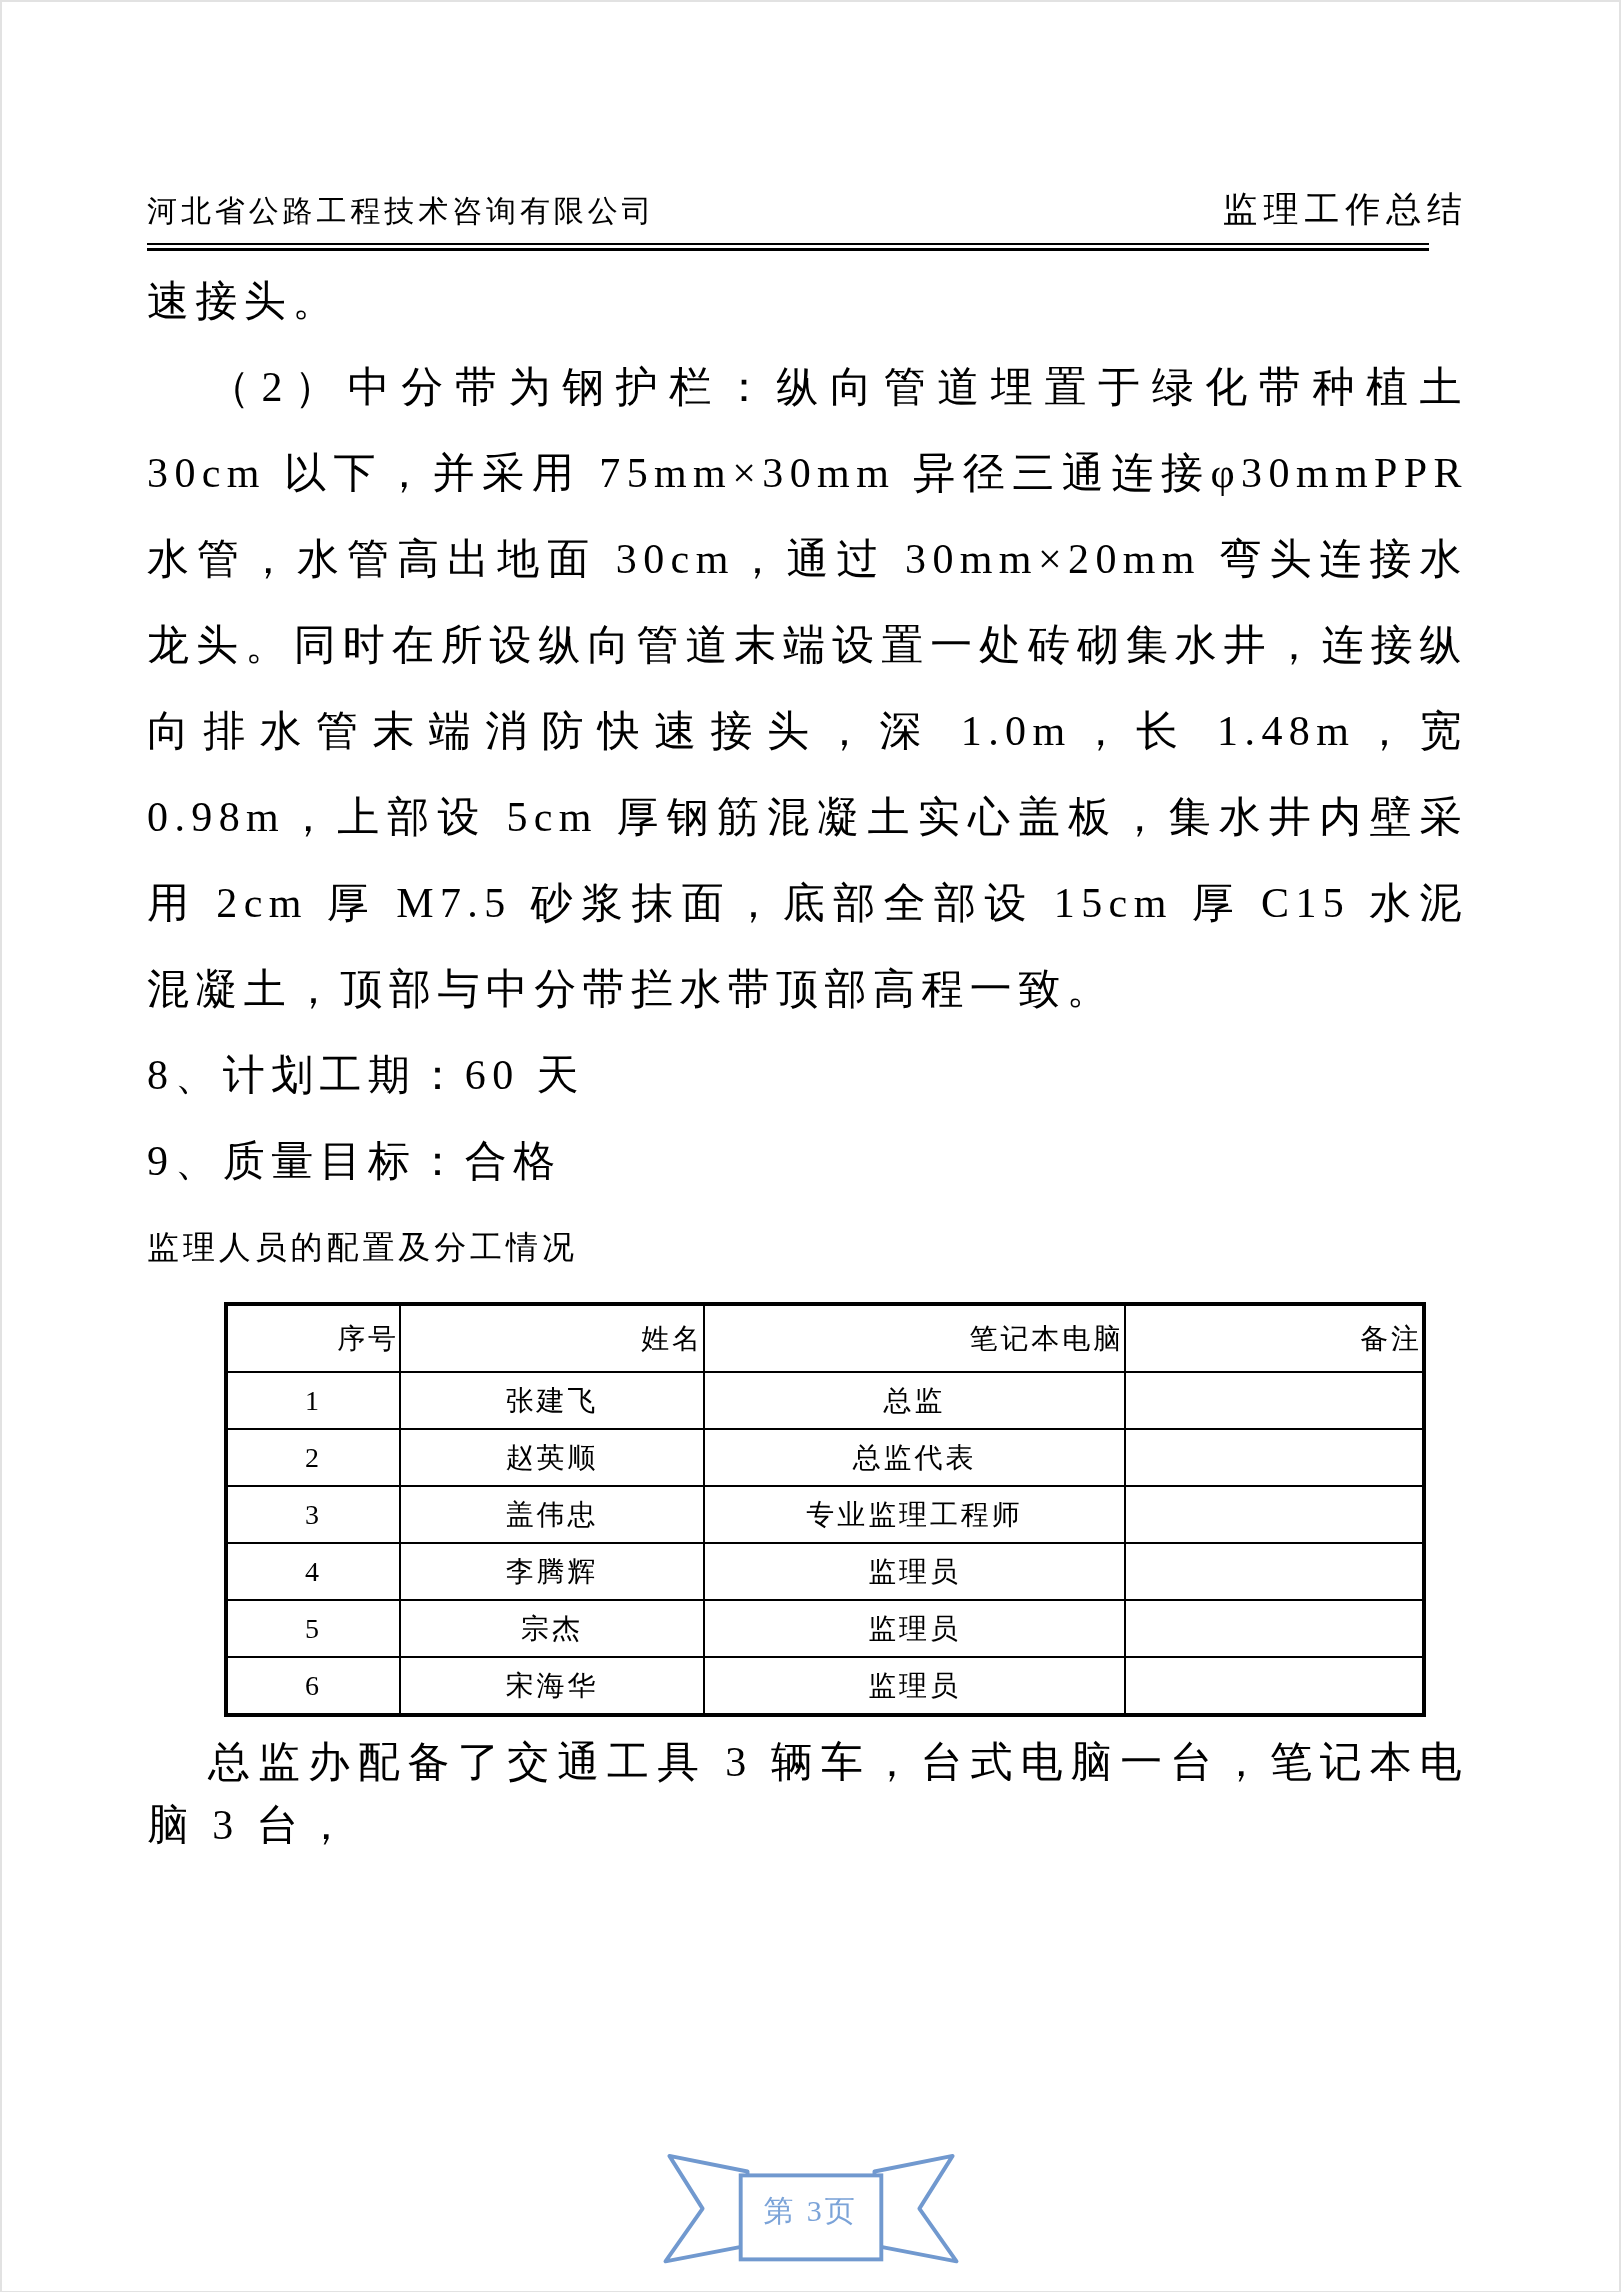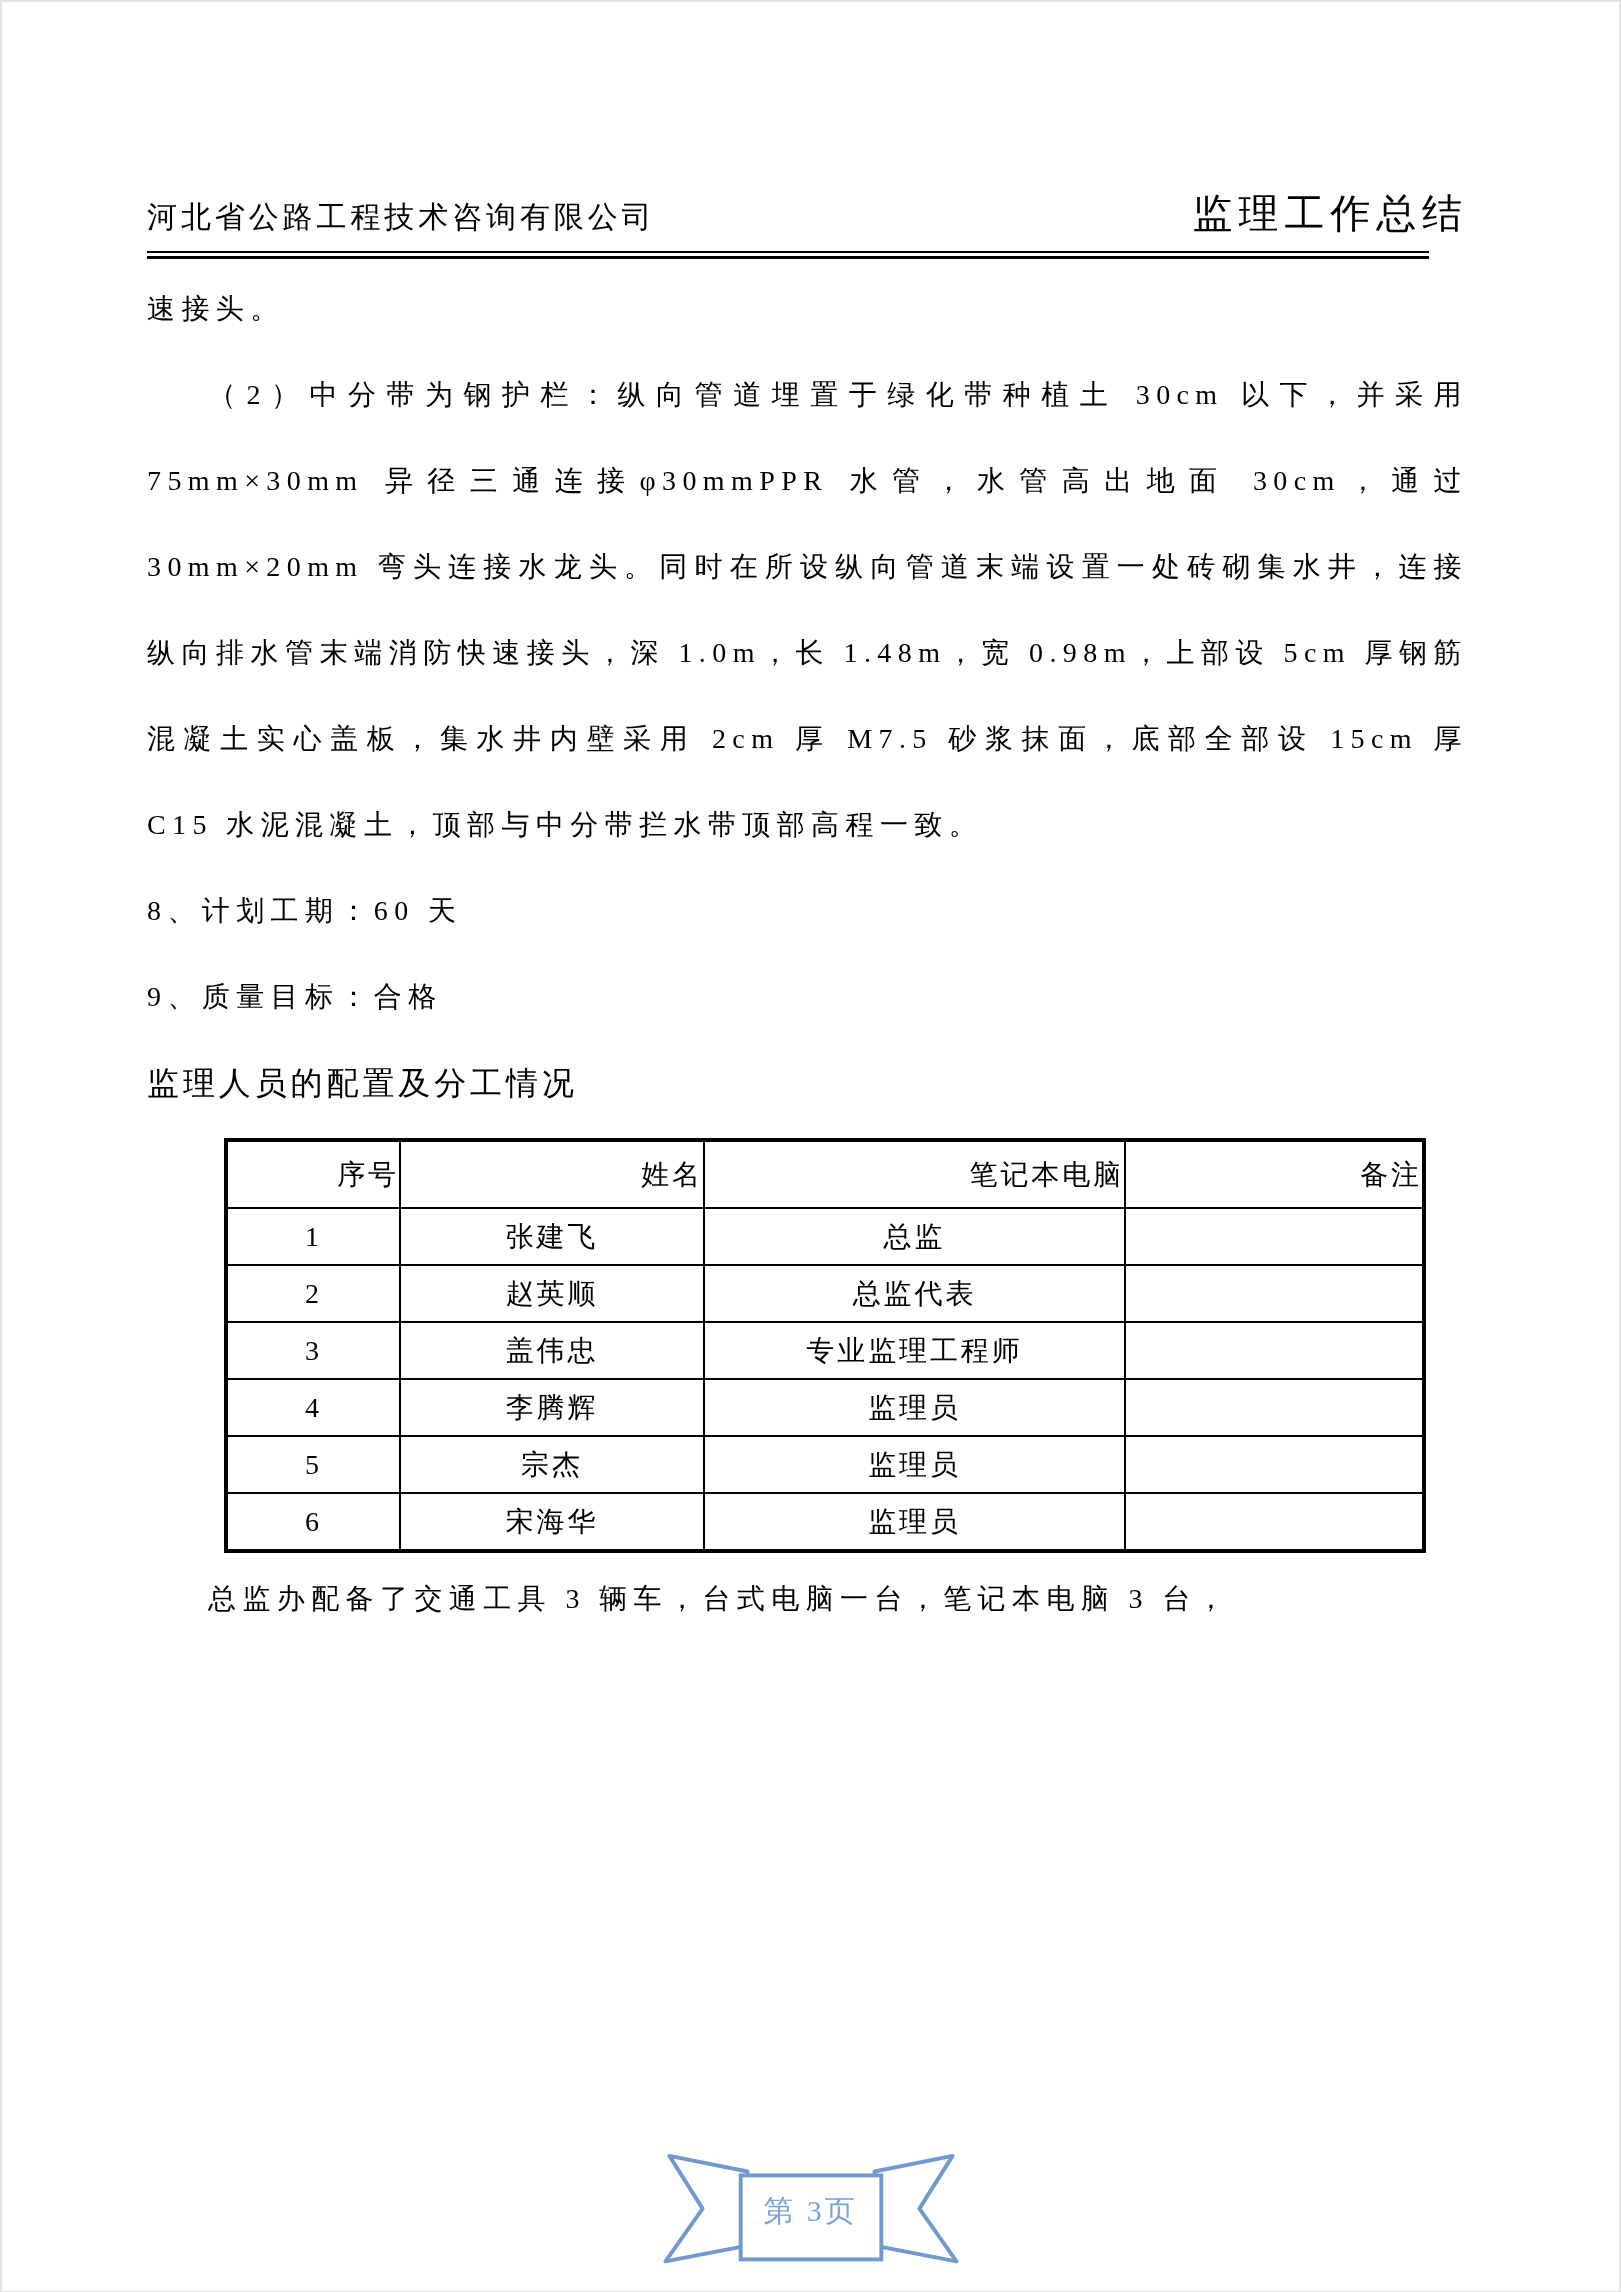--- a/index.html
+++ b/index.html
@@ -15,32 +15,32 @@
     border: 2px solid #e2e2e2;
     box-sizing: border-box;
     background: #fff;
   }
   
   .header {
     margin: 184px 151px 0 145px;
     display: flex; justify-content: space-between; align-items: baseline;
   }
   .header-company { font-size: 30px; letter-spacing: 3.9px; }
-  .header-doctitle { font-size: 40px; letter-spacing: 5.9px; text-align: center; }
+  .header-doctitle { font-size: 35px; letter-spacing: 5.9px; text-align: center; }
   .header-rule {
     margin: 9.8px 190px 0 145px;
     height: 2.9px;
     border-top: 2px solid #000;
     border-bottom: 3.9px solid #000;
   }
   
   .content { margin: 7.8px 151px 0 145px; }
   .content p, .content h2 { margin: 0; }
   .para {
-    font-size: 28px;
+    font-size: 42px;
     line-height: 86px;
     letter-spacing: 6.4px;
     text-align: justify;
   }
   .indent { text-indent: 61px; }
   .section-heading {
     font-size: 35px;
     font-weight: bold;
     line-height: 86px;
     letter-spacing: 4.9px;

